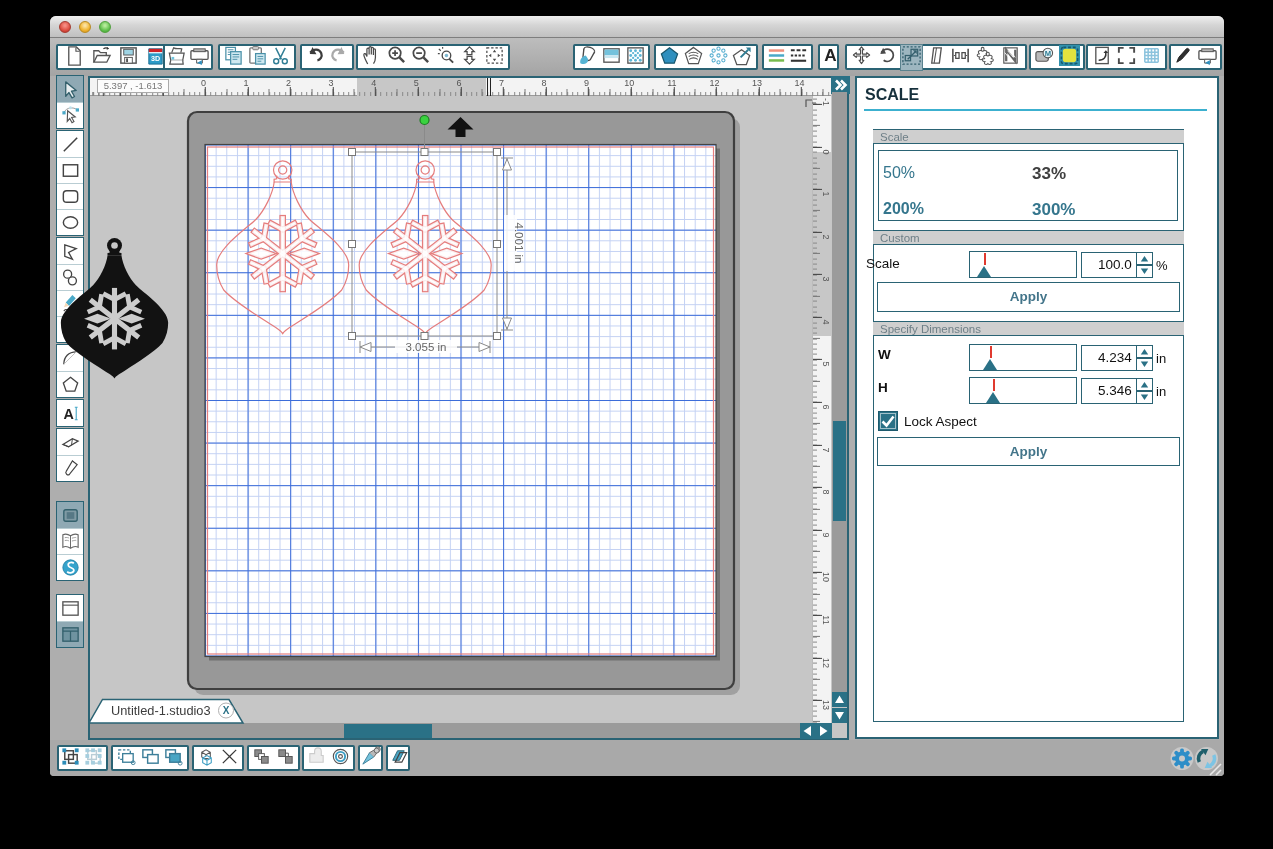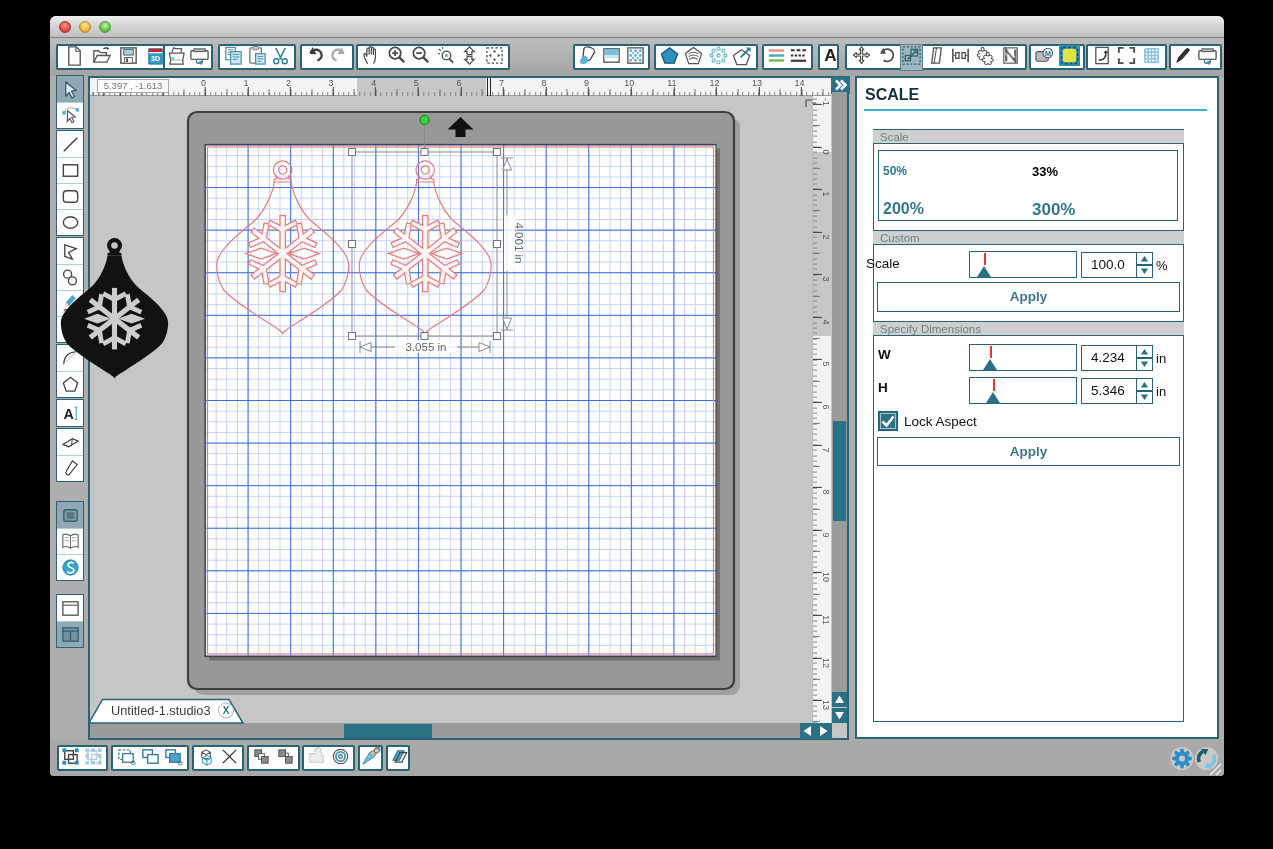--- a/index.html
+++ b/index.html
@@ -27,21 +27,21 @@
   .sb.sel { background:#8fa9b4; }
   .sbsep { border-top:1px solid #b9cdd3; }
   #canvas { position:absolute; left:38px; top:60px; width:761px; height:664px;
     border:2px solid #2a6374; background:#c6c6c6; }
   #panel { position:absolute; left:805px; top:60px; width:364px; height:663px;
     background:#fff; border:2px solid #2a6374; }
   .hdr { background:#cfcfcf; color:#6e7f87; font-size:11.5px; padding:1px 0 1px 7px;
     border-top:1px solid #2a6374; border-bottom:1px solid #2a6374; height:15px; line-height:13px;}
   .slider { position:absolute; width:108px; height:27px; background:#fff; border:1px solid #2a6374; }
   .vbox { position:absolute; width:56px; height:26px; background:#fff; border:1px solid #2a6374;
-    font-size:13.5px; color:#111; padding:4px 0 0 9px; }
+    font-size:13.5px; color:#111; padding:4px 0 0 16px; }
   .spin { position:absolute; width:17px; height:26px; }
   .applybtn { position:absolute; left:22px; width:303px; height:30px; background:#fff;
     border:1.5px solid #2a6374; color:#43758a; font-weight:bold; font-size:13.5px;
     text-align:center; line-height:28px; }
   #botbar { position:absolute; left:0; top:724px; width:100%; height:36px;
     background:#a9a9a9; border-radius:0 0 4px 4px; }
   .bbx { position:absolute; top:5px; height:26px; background:#fff;
     border:2px solid #2a6374; border-radius:2px; display:flex;
     align-items:center; justify-content:space-evenly; }
   text { font-family:"Liberation Sans", sans-serif; }
@@ -599,22 +599,22 @@
 </svg>
     </div>
   <div id="panel"></div>
   <div style="position:absolute;left:815px;top:70px;font-size:16px;font-weight:bold;color:#16303c">SCALE</div>
     <div style="position:absolute;left:814px;top:93px;width:343px;height:1.5px;background:#3cb0cf"></div>
     <div style="position:absolute;left:823px;top:112.5px;width:311px;height:593px;border:1px solid #2a6374"></div>
     <div style="position:absolute;left:828px;top:134px;width:300px;height:70.5px;background:#fff;border:1px solid #2a6374"></div>
     <div class="hdr" style="position:absolute;left:823px;top:112.5px;width:311px">Scale</div>
     <div class="hdr" style="position:absolute;left:823px;top:304.5px;width:311px">Specify Dimensions</div>
     <div class="hdr" style="position:absolute;left:823px;top:213.5px;width:311px">Custom</div>
-    <div style="position:absolute;left:833px;top:148px;font-size:12px;font-weight:bold;color:#35768d">50%</div>
-    <div style="position:absolute;left:982px;top:148px;font-size:13px;font-weight:bold;color:#000000">33%</div>
+    <div style="position:absolute;left:833px;top:148px;font-size:16px;font-weight:normal;color:#35768d">50%</div>
+    <div style="position:absolute;left:982px;top:148px;font-size:17px;font-weight:bold;color:#404040">33%</div>
     <div style="position:absolute;left:833px;top:184px;font-size:16px;font-weight:bold;color:#35768d">200%</div>
     <div style="position:absolute;left:982px;top:184px;font-size:17px;font-weight:bold;color:#35768d">300%</div>
     <div style="position:absolute;left:816px;top:240px;font-size:13.5px;color:#111">Scale</div>
     <div class="slider" style="left:919px;top:235px"></div>
     <div style="position:absolute;left:934px;top:237px;width:1.5px;height:12px;background:#e03a2f"></div>
     <svg style="position:absolute;left:927px;top:250px" width="14" height="11">
       <path d="M7 0 L14 11 H0z" fill="#2a7186"></path>
     </svg>
     <div class="vbox" style="left:1031px;top:236px">100.0</div>
     <svg class="spin" style="left:1086px;top:236px" width="17" height="26" viewBox="0 0 17 26">

